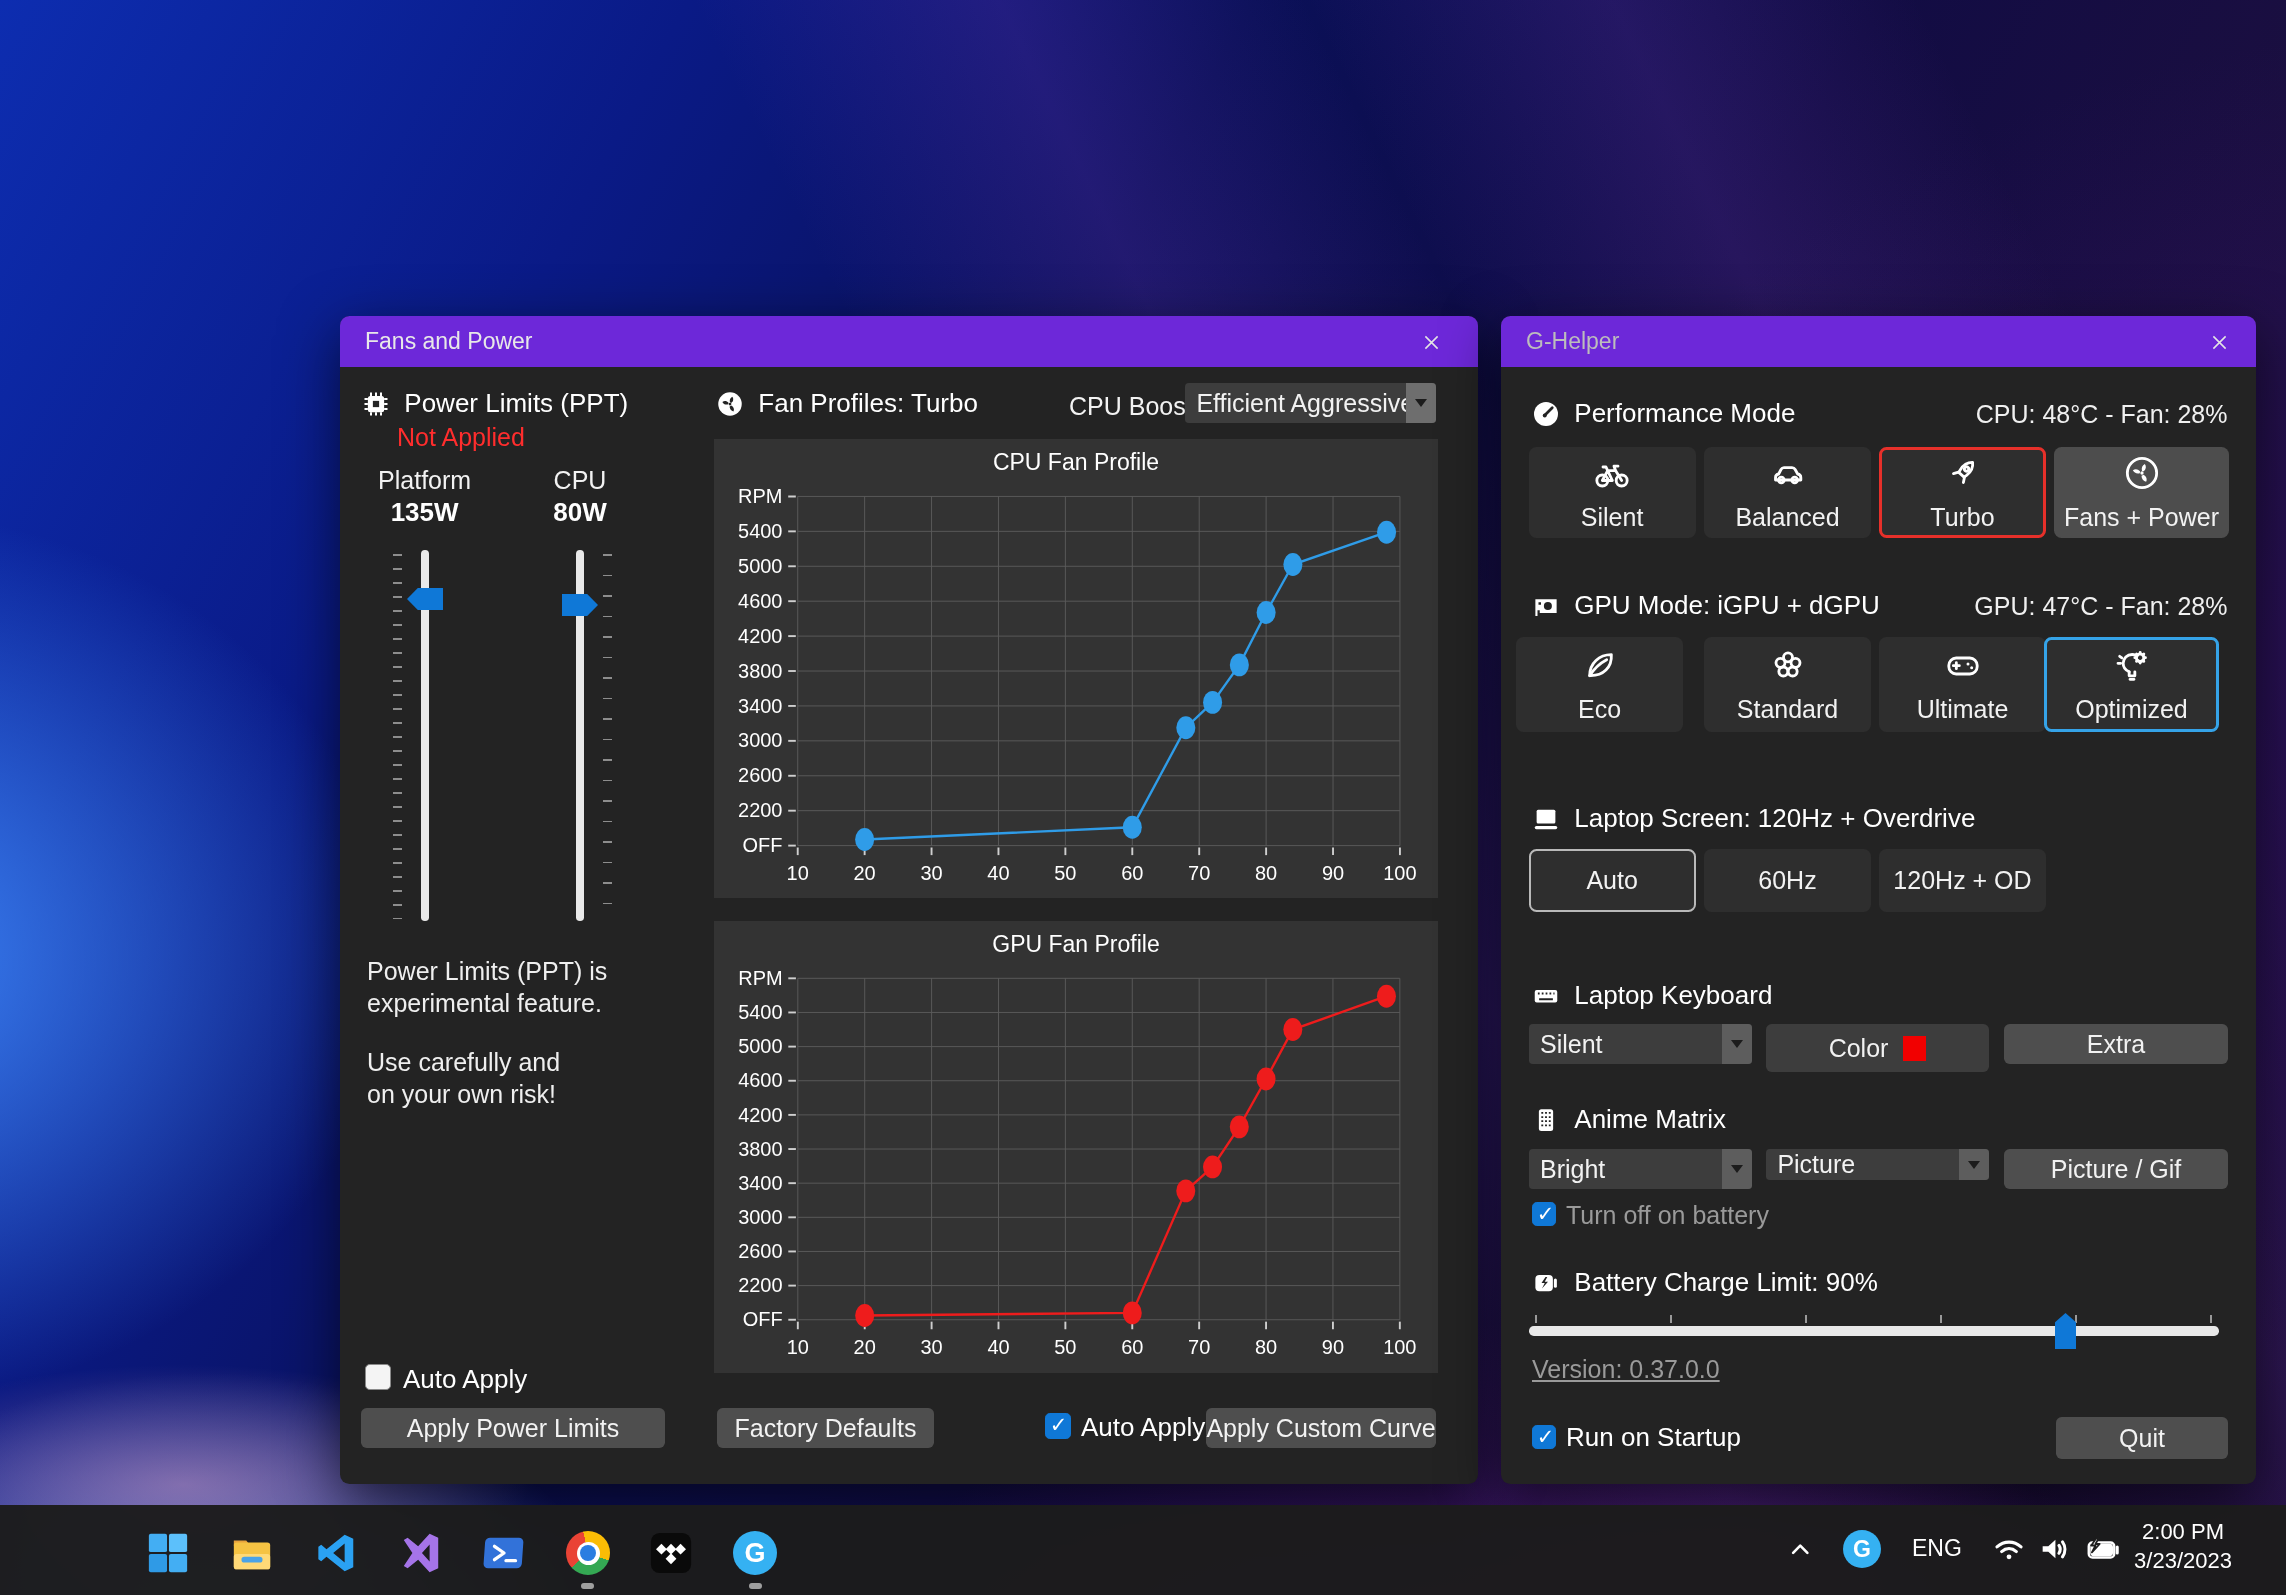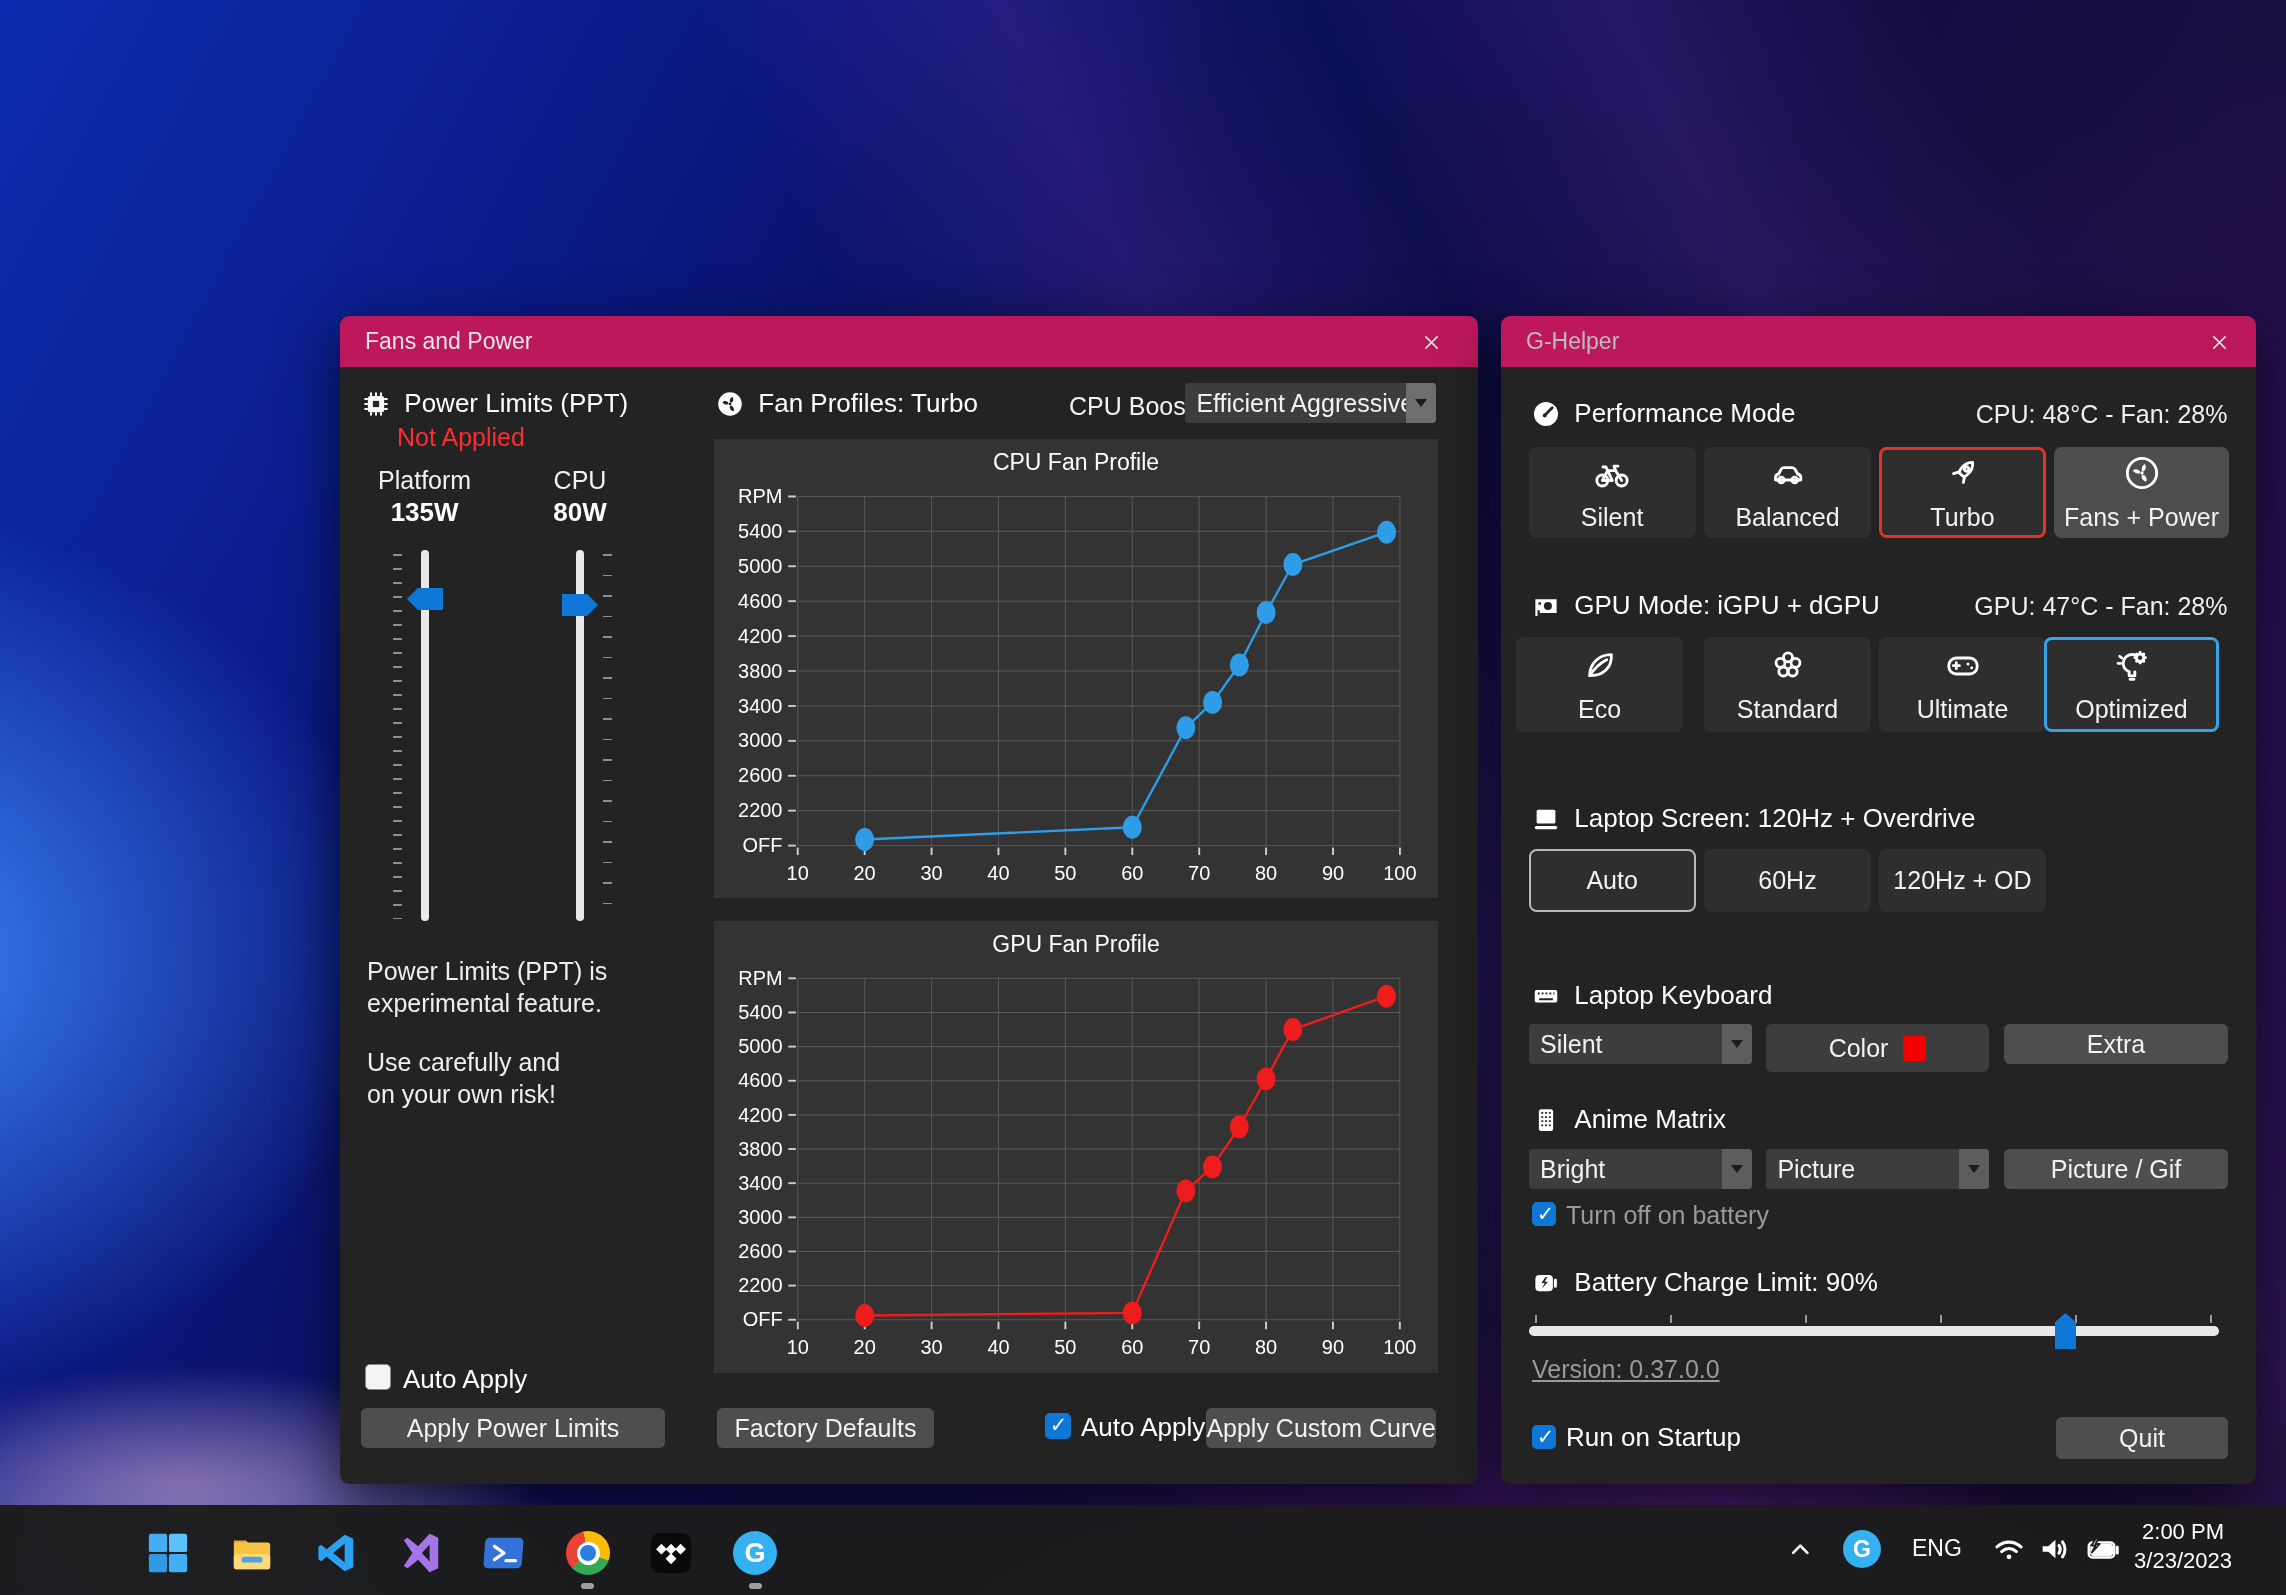--- a/index.html
+++ b/index.html
@@ -9,21 +9,21 @@
       radial-gradient(495px 171px at 8% 93%, rgba(255,175,205,.38), transparent 70%),
       radial-gradient(856px 723px at -6% 60%, rgba(64,140,255,.95), transparent 62%),
       radial-gradient(723px 495px at 9% 104%, rgba(150,180,255,.8), transparent 58%),
       radial-gradient(1236px 904px at 66% 118%, rgba(140,35,170,.6), transparent 62%),
       radial-gradient(1427px 1046px at 108% 45%, rgba(55,18,110,.55), transparent 66%),
       linear-gradient(64deg, transparent 48%, rgba(120,60,200,.22) 58%, transparent 68%, rgba(150,75,225,.16) 78%, transparent 88%),
       linear-gradient(118deg, #0d2db0 0%, #0a1a86 22%, #0a1058 40%, #120c44 60%, #1c0f3f 78%, #160a30 100%);
   }
   
   .win{position:absolute;background:#232323;border-radius:9.5px;box-shadow:0 17px 57px rgba(0,0,0,.6);overflow:hidden;}
-  .titlebar{position:absolute;left:0;top:0;right:0;height:51px;background:#be185d;}
+  .titlebar{position:absolute;left:0;top:0;right:0;height:51px;background:#6d28d9;}
   .title{position:absolute;left:25px;top:0;line-height:51px;font-size:23px;color:#e8e8e8;}
   .title.dim{color:#bdbdbd;}
   .closebtn{position:absolute;top:10.5px;width:32px;height:32px;display:flex;align-items:center;justify-content:center;border-radius:3.8px;}
   .closebtn svg{width:21px;height:21px;stroke:#e4e4e4;stroke-width:1.8;fill:none;}
   
   .btn{display:flex;align-items:center;justify-content:center;background:#4e4e4e;color:#f2f2f2;font-size:25px;border-radius:5.7px;}
   .btn.darker{background:#3d3d3d;}
   .checkbox{width:26px;height:26px;border-radius:4.8px;background:#f4f4f4;border:1px solid #8a8a8a;position:relative;}
   .checkbox.checked{background:#0f78d7;border-color:#0f78d7;}
   .checkbox.checked::after{content:"✓";position:absolute;left:3.8px;top:-1px;color:#fff;font-size:21px;}
@@ -464,21 +464,21 @@
           </svg>
       </span>
       <span>Anime Matrix</span>
     </div>
     <div class="combo" style="position:absolute;left:27.6px;top:833px;width:223px;height:40px;">
       <span>Bright</span>
       <span class="arrowbox">
           <span class="tri"></span>
         </span>
     </div>
-    <div class="combo" style="position:absolute;left:265px;top:833px;width:223px;height:40px;align-items:center;">
+    <div class="combo" style="position:absolute;left:265px;top:833px;width:223px;height:31px;align-items:center;">
       <span>Picture</span>
       <span class="arrowbox">
           <span class="tri"></span>
         </span>
     </div>
     <div class="btn" style="position:absolute;left:503px;top:833px;width:224px;height:40px;">Picture / Gif</div>
 
     <div class="checkbox checked" style="position:absolute;left:31px;top:886px;width:24px;height:24px;"></div>
     <div class="graytext" style="position:absolute;left:65px;top:885px;font-size:25px;">Turn off on battery</div>
 

